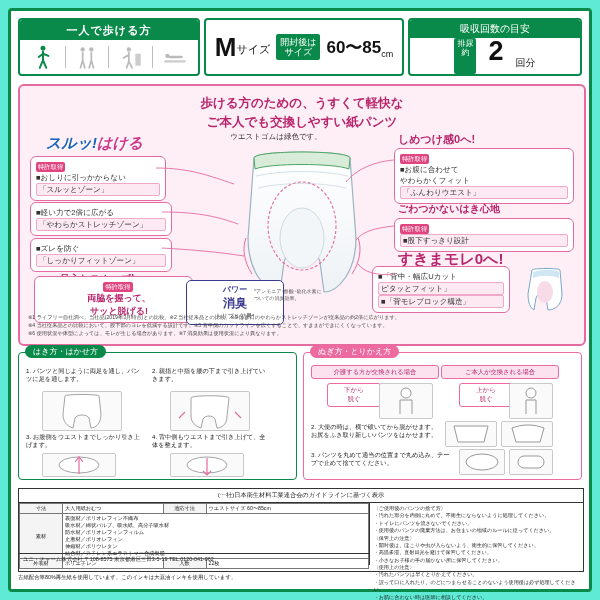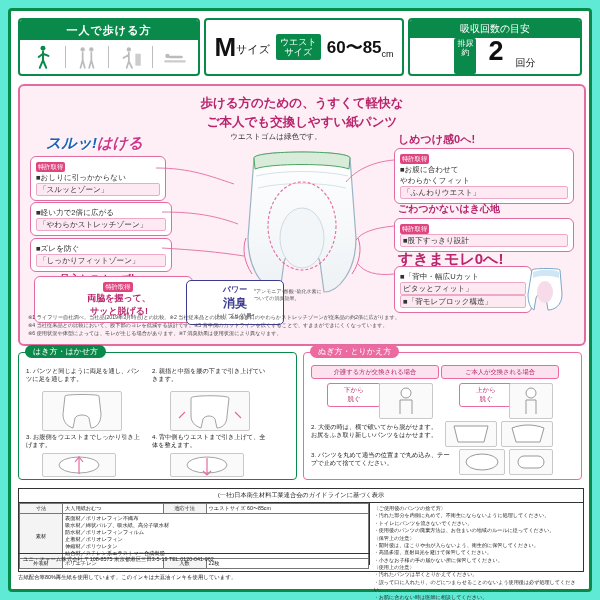--- a/index.html
+++ b/index.html
@@ -185,21 +185,21 @@
         </span>
       </div>
     </div>
 
     <div class="tb-mid">
       <div style="display:flex;align-items:flex-end;">
         <span class="size-letter">M</span>
         <span class="size-sub">サイズ</span>
       </div>
       <div class="waist-box">
-        <div>ウエスト</div>
+        <div>開封後は</div>
         <div>サイズ</div>
       </div>
       <div style="display:flex;align-items:flex-end;">
         <span class="waist-num">60〜85</span>
         <span class="waist-unit">cm</span>
       </div>
     </div>
 
     <div class="tb-right">
       <div class="tb-right-title">吸収回数の目安</div>
@@ -290,21 +290,21 @@
 
       <div style="position:absolute;left:378px;top:70px;font-size:10px;font-weight:bold;color:#b8256c;">ごわつかないはき心地</div>
 
       <div class="balloon" style="left:374px;top:86px;width:168px;">
         <span class="tag">特許取得</span>
         <span class="bullet kw">■股下すっきり設計</span>
       </div>
 
       <div style="position:absolute;left:378px;top:118px;font-size:15px;font-weight:bold;color:#b8256c;">すきまモレ0へ!</div>
 
-      <div class="balloon" style="left:374px;top:134px;width:126px;">
+      <div class="balloon" style="left:352px;top:134px;width:126px;">
         <span class="bullet">■「背中・幅広Uカット</span>
         <span class="bullet kw">ピタッとフィット」</span>
         <span class="bullet kw">■「背モレブロック構造」</span>
       </div>
 
       <div style="position:absolute;left:504px;top:134px;width:44px;height:46px;">
         <svg viewBox="0 0 44 46" width="44" height="46">
           <path d="M8 4 C8 2 36 2 36 4 L38 28 C38 40 30 44 24 44 L22 32 C20 26 14 26 12 32 L10 44 C6 42 4 36 4 28 Z" fill="#fff" stroke="#7aa8c8" stroke-width="1"></path>
           <path d="M9 6 C18 3 30 3 35 6 L35 12 C26 9 17 9 9 12 Z" fill="#cfe6f5"></path>
           <ellipse cx="21" cy="26" rx="8" ry="11" fill="#f7dbe8"></ellipse>

